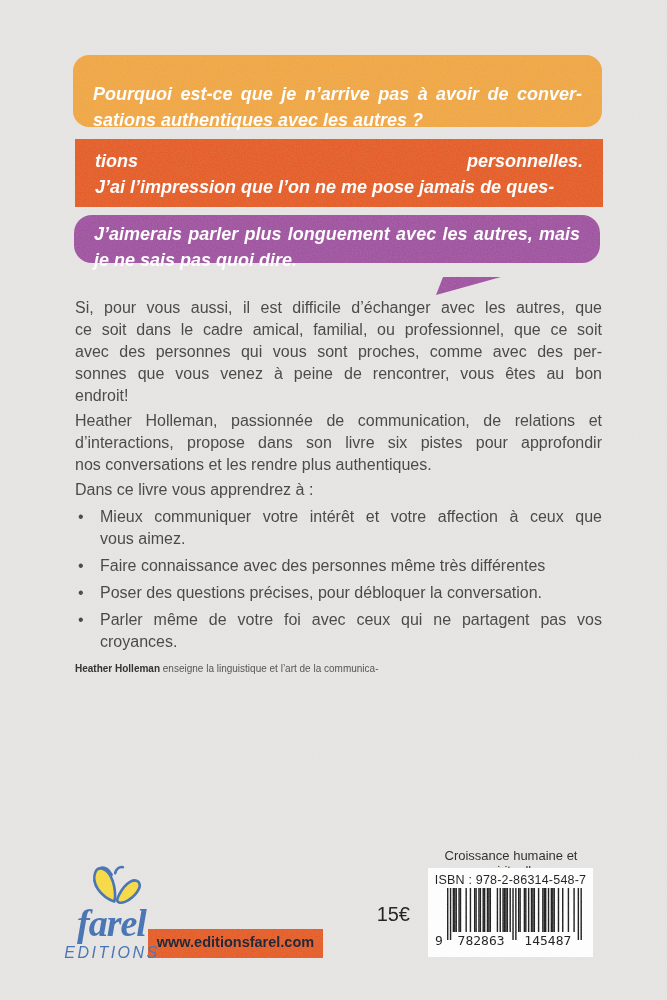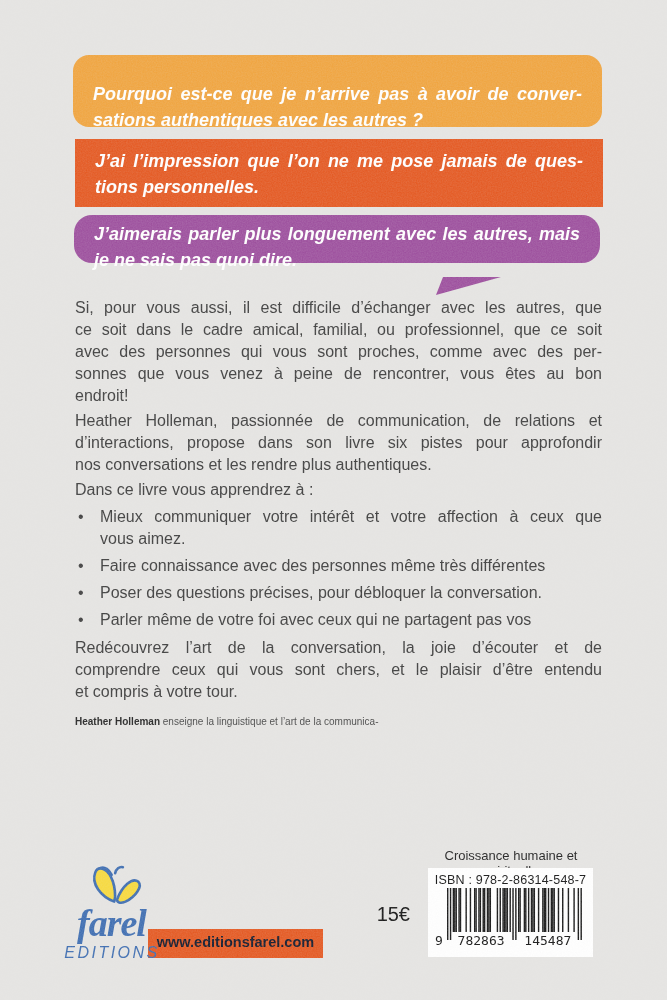--- a/index.html
+++ b/index.html
@@ -52,22 +52,22 @@
 <body>
 
 <div class="page">
 
   <div class="bubble b1 just" style="background: rgb(240, 163, 60);">
       <span class="jline">Pourquoi est-ce que je n’arrive pas à avoir de conver-</span>
       <span class="jline">sations authentiques avec les autres ?</span>
     </div>
 
   <div class="bubble b2 just" style="background: rgb(228, 86, 30);">
+      <span class="jline">tions personnelles.</span>
       <span class="jline">J’ai l’impression que l’on ne me pose jamais de ques-</span>
-      <span class="jline">tions personnelles.</span>
     </div>
 
   <div class="bubble b3 just" style="background: rgb(155, 76, 156);">
       <span class="jline">J’aimerais parler plus longuement avec les autres, mais</span>
       <span class="jline">je ne sais pas quoi dire.</span>
     </div>
 
   <svg class="tail" viewBox="0 0 70 20" width="70" height="20">
     <polygon points="8,0 1,18 66,0" fill="#9B4C9C"></polygon>
   </svg>
@@ -98,29 +98,24 @@
       <li>
         <span class="dot">•</span>
         <span class="just"><span class="jline">Faire connaissance avec des personnes même très différentes</span></span>
       </li>
       <li>
         <span class="dot">•</span>
         <span class="just"><span class="jline">Poser des questions précises, pour débloquer la conversation.</span></span>
       </li>
       <li>
         <span class="dot">•</span>
-        <span class="just"><span class="jline">Parler même de votre foi avec ceux qui ne partagent pas vos</span></span>
+        <span class="just"><span class="jline">Parler même de votre foi avec ceux qui ne partagent pas vos</span><span class="jline">croyances.</span></span>
       </li>
     </ul>
 
-    <p class="p3 just">
-        <span class="jline">Redécouvrez l’art de la conversation, la joie d’écouter et de</span>
-        <span class="jline">comprendre ceux qui vous sont chers, et le plaisir d’être entendu</span>
-        <span class="jline">et compris à votre tour.</span>
-      </p>
 
     <div class="bio just">
       <span class="jline">
         <b>Heather Holleman</b><span> enseigne la linguistique et l’art de la communica-</span>
       </span>
     </div>
   </div>
 
   <div class="category">Croissance humaine et spirituelle</div>
 

